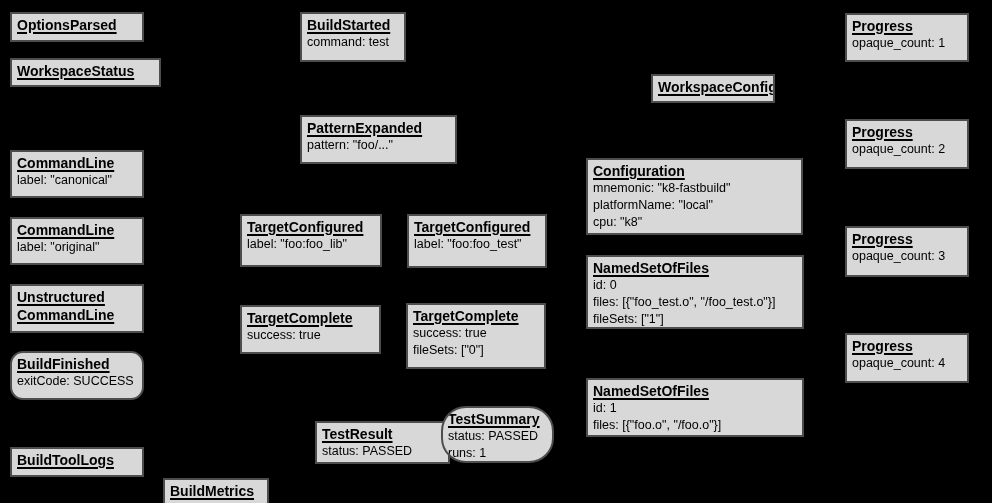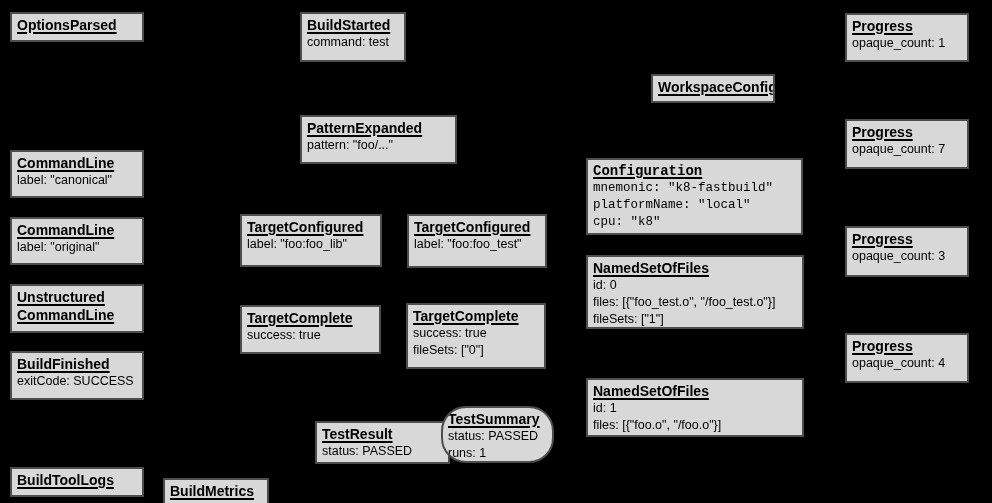--- a/index.html
+++ b/index.html
@@ -39,37 +39,40 @@
     white-space: nowrap;
   }
 </style>
 </head>
 <body>
 
 <div id="canvas">
     <div class="node" style="left: 10px; top: 12px; width: 134px; height: 30px;">
     <div class="title">OptionsParsed</div>
   </div>
+    <div class="node" style="left: 10px; top: 58px; width: 151px; height: 29px;">
+    <div class="title">WorkspaceStatus</div>
+  </div>
     <div class="node" style="left: 10px; top: 150px; width: 134px; height: 48px;">
     <div class="title">CommandLine</div>
   <div class="line">label: "canonical"</div>
     </div>
     <div class="node" style="left: 10px; top: 217px; width: 134px; height: 48px;">
     <div class="title">CommandLine</div>
   <div class="line">label: "original"</div>
     </div>
     <div class="node" style="left: 10px; top: 284px; width: 134px; height: 49px;">
     <div class="title">Unstructured
 CommandLine</div>
   </div>
-    <div class="node" style="left: 10px; top: 351px; width: 134px; height: 49px;">
+    <div class="node" style="left: 10px; top: 351px; width: 134px; height: 49px; border-radius: 13px;">
     <div class="title">BuildFinished</div>
   <div class="line">exitCode: SUCCESS</div>
     </div>
-    <div class="node" style="left: 10px; top: 447px; width: 134px; height: 30px; margin-top: 20px;">
+    <div class="node" style="left: 10px; top: 447px; width: 134px; height: 30px;">
     <div class="title">BuildToolLogs</div>
   </div>
     <div class="node" style="left: 163px; top: 447px; width: 106px; height: 30px; margin-top: 31px;">
     <div class="title">BuildMetrics</div>
   </div>
     <div class="node" style="left: 300px; top: 12px; width: 106px; height: 50px;">
     <div class="title">BuildStarted</div>
   <div class="line">command: test</div>
     </div>
     <div class="node" style="left: 300px; top: 115px; width: 157px; height: 49px;">
@@ -98,21 +101,21 @@
       <div class="line">fileSets: ["0"]</div>
     </div>
     <div class="node" style="left: 441px; top: 406px; width: 113px; height: 57px; border-radius: 25px;">
     <div class="title">TestSummary</div>
   <div class="line">status: PASSED</div>
       <div class="line">runs: 1</div>
     </div>
     <div class="node" style="left: 651px; top: 74px; width: 124px; height: 29px;">
     <div class="title">WorkspaceConfig</div>
   </div>
-    <div class="node" style="left: 586px; top: 158px; width: 217px; height: 77px; font-family: Liberation Mono, monospace;">
+    <div class="node" style="left: 586px; top: 158px; width: 217px; height: 77px;">
     <div class="title">Configuration</div>
   <div class="line">mnemonic: "k8-fastbuild"</div>
       <div class="line">platformName: "local"</div>
       <div class="line">cpu: "k8"</div>
     </div>
     <div class="node" style="left: 586px; top: 255px; width: 218px; height: 74px;">
     <div class="title">NamedSetOfFiles</div>
   <div class="line">id: 0</div>
       <div class="line">files: [{"foo_test.o", "/foo_test.o"}]</div>
       <div class="line">fileSets: ["1"]</div>
@@ -121,21 +124,21 @@
     <div class="title">NamedSetOfFiles</div>
   <div class="line">id: 1</div>
       <div class="line">files: [{"foo.o", "/foo.o"}]</div>
     </div>
     <div class="node" style="left: 845px; top: 13px; width: 124px; height: 49px;">
     <div class="title">Progress</div>
   <div class="line">opaque_count: 1</div>
     </div>
     <div class="node" style="left: 845px; top: 119px; width: 124px; height: 50px;">
     <div class="title">Progress</div>
-  <div class="line">opaque_count: 7</div>
+  <div class="line">opaque_count: 2</div>
     </div>
     <div class="node" style="left: 845px; top: 226px; width: 124px; height: 51px;">
     <div class="title">Progress</div>
   <div class="line">opaque_count: 3</div>
     </div>
     <div class="node" style="left: 845px; top: 333px; width: 124px; height: 50px;">
     <div class="title">Progress</div>
   <div class="line">opaque_count: 4</div>
     </div>
   </div>

